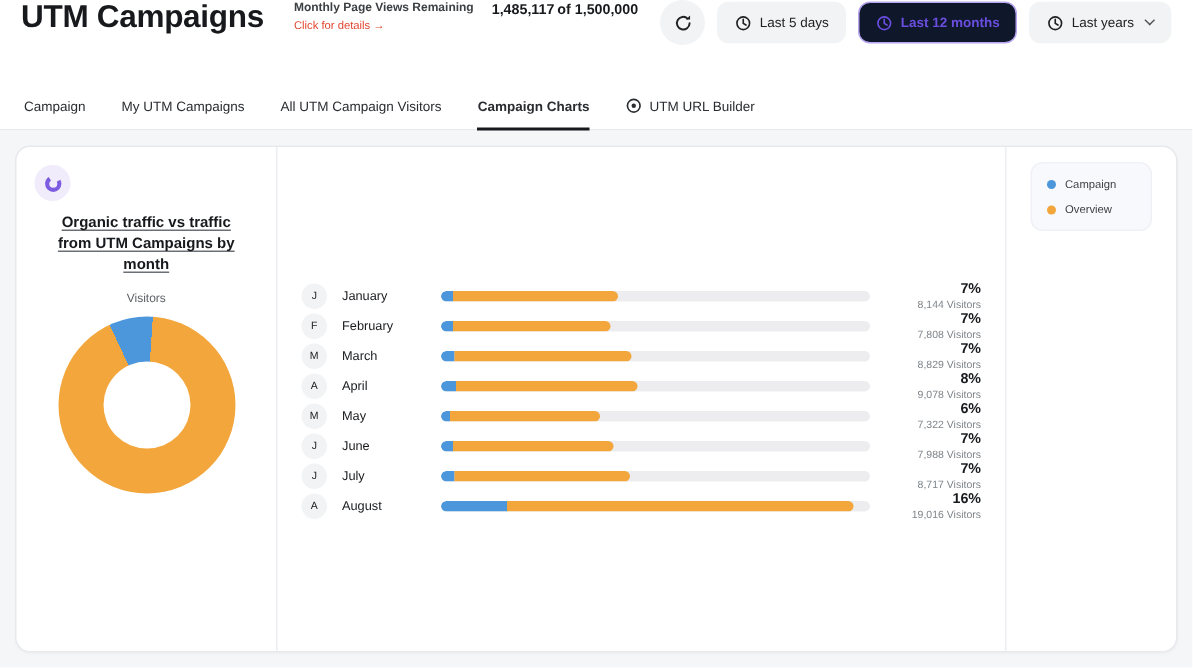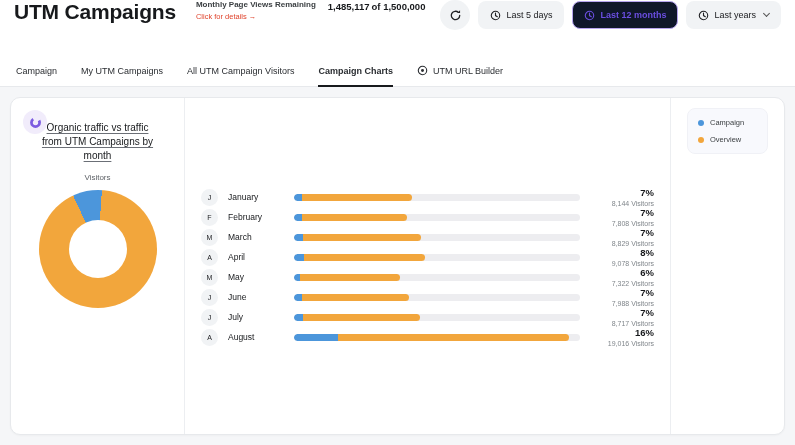--- a/index.html
+++ b/index.html
@@ -26,21 +26,21 @@
   .tab{font-size:9px;color:#2a2d31;padding-bottom:10px;cursor:pointer;display:flex;gap:5px;align-items:center;white-space:nowrap}
   .tab.active{font-weight:700;border-bottom:2px solid #17191c;margin-bottom:-1px;padding-bottom:9px}
 
   
   .content{background:#f5f6f8;height:358px;padding:10px}
   .card{background:#fff;border:1px solid #e7e9ec;border-radius:10px;height:100%;display:flex;overflow:hidden;box-shadow:0 1px 2px rgba(0,0,0,.03)}
 
   
   .left{width:174px;border-right:1px solid #eceef1;padding:12px 10px;position:relative;text-align:center;flex:0 0 174px}
   .chart-icon{position:absolute;left:12px;top:12px;width:24px;height:24px;border-radius:50%;background:#f1ecfb;display:flex;align-items:center;justify-content:center}
-  .heading{margin:11px auto 10px;font-size:10px;font-weight:400;line-height:1.4;width:122px;text-decoration:underline;text-decoration-color:#6b6f76;text-underline-offset:2px}
+  .heading{margin:32px auto 10px;font-size:10px;font-weight:700;line-height:1.4;width:122px;text-decoration:underline;text-decoration-color:#6b6f76;text-underline-offset:2px}
   .total{font-size:16px;font-weight:700}
   .total-label{font-size:8px;color:#5f6368;margin-top:2px;margin-bottom:8px}
   .donut{width:118px;height:118px;border-radius:50%;margin:8px auto 0;position:relative}
   .donut::after{content:"";position:absolute;inset:30px;background:#fff;border-radius:50%}
 
   
   .mid{flex:1;padding:10px 16px 8px;display:flex;flex-direction:column;justify-content:center}
   .row{display:flex;align-items:center;gap:10px}
   .badge{width:17px;height:17px;border-radius:50%;background:#f1f3f5;font-size:7px;display:flex;align-items:center;justify-content:center;color:#202124;flex:0 0 17px}
   .month{font-size:8.5px;width:56px;color:#17191c;flex:0 0 56px}

